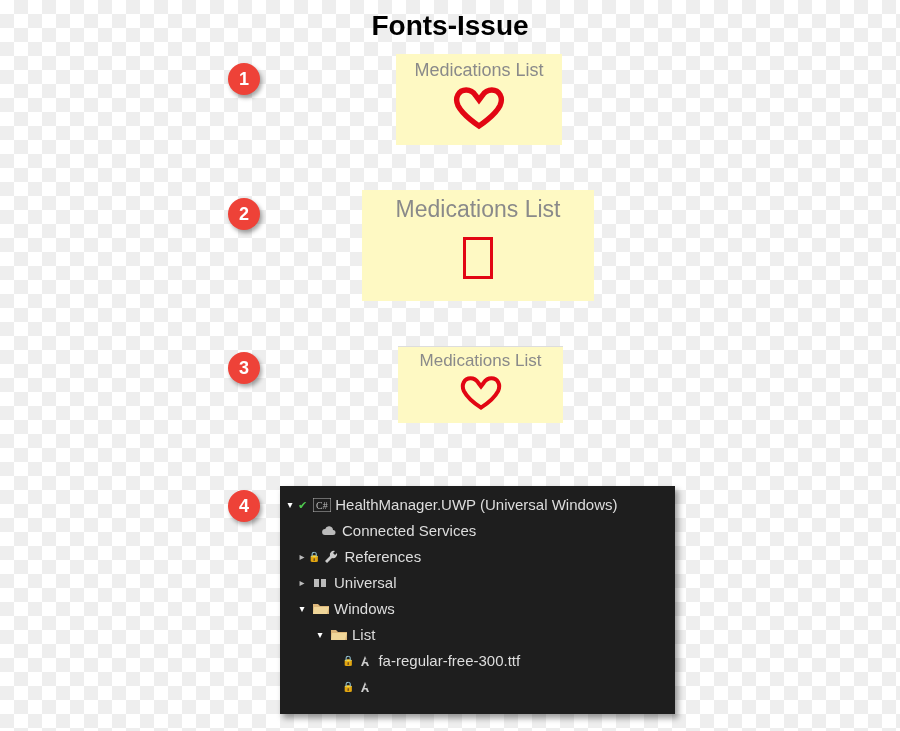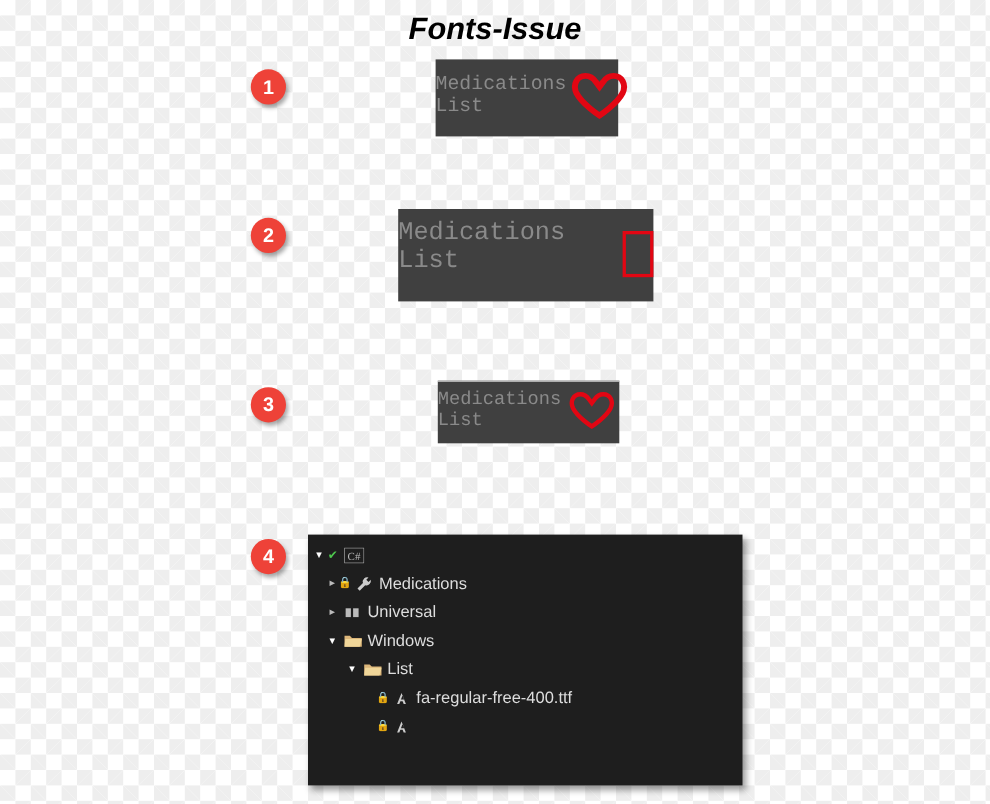--- a/index.html
+++ b/index.html
@@ -11,31 +11,31 @@
       linear-gradient(-45deg,#eee 25%,transparent 25%),
       linear-gradient(45deg,transparent 75%,#eee 75%),
       linear-gradient(-45deg,transparent 75%,#eee 75%);
     background-size:28px 28px;
     background-position:0 0,0 14px,14px -14px,-14px 0;
     background-color:#fff;
     position:relative;
   }
   .title{
     position:absolute;top:10px;left:0;width:900px;
-    text-align:center;font-weight:700;font-size:28px;color:#000;font-style:italic;
+    text-align:center;font-weight:700;font-size:28px;color:#000;
   }
   .badge{
     position:absolute;width:32px;height:32px;border-radius:50%;
     background:#ee4238;color:#fff;font-size:18px;font-weight:600;
     display:flex;align-items:center;justify-content:center;
     box-shadow:2px 3px 4px rgba(0,0,0,.35);
   }
   .card{
-    position:absolute;background:#404040;
-    display:flex;flex-direction:row;align-items:center;font-family:Liberation Mono, monospace;
+    position:absolute;background:#fef9c3;
+    display:flex;flex-direction:column;align-items:center;
   }
   .card-label{color:#8a8a8a;font-size:18px;}
   .heart svg{display:block;}
   .tofu{
     width:24px;height:36px;border:3px solid #e20613;margin-top:14px;
   }
   
   .sx{
     position:absolute;left:280px;top:486px;width:395px;height:228px;
     background:#1e1e1e;color:#ddd;font-size:15px;line-height:1.35;
@@ -86,33 +86,43 @@
 <div class="sx">
   <div class="sx-row">
     <span class="chev open">▾</span>
     <span style="color:#4ec94e;font-size:11px;margin:0 2px">✔</span>
     <span class="ic">
       <svg width="18" height="14">
           <rect x="0" y="0" width="18" height="14" fill="none" stroke="#bbb" stroke-width="1"></rect>
           <text x="3" y="11" font-size="10" fill="#bbb" font-family="Consolas">C#</text>
         </svg>
     </span>
+    <span>HealthManager.UWP (Universal Windows)</span>
   </div>
 
+  <div class="sx-row">
+    <span class="sp" style="width:32px"></span>
+    <span class="ic">
+      <svg width="16" height="12" viewBox="0 0 16 12">
+          <path fill="#bbb" d="M12 5a4 4 0 00-7.8-1A3 3 0 004 10h8a2.5 2.5 0 000-5z"></path>
+        </svg>
+    </span>
+    <span>Connected Services</span>
+  </div>
 
   <div class="sx-row">
     <span class="sp" style="width:12px"></span>
     <span class="chev">▸</span>
     <span class="lock">🔒</span>
     <span class="ic">
       <svg width="14" height="14" viewBox="0 0 14 14">
           <path fill="#ccc" d="M13 3l-2 2-2-2 2-2a4 4 0 00-5 5L1 11l2 2 5-5a4 4 0 005-5z"></path>
         </svg>
     </span>
-    <span>Medications</span>
+    <span>References</span>
   </div>
 
   <div class="sx-row">
     <span class="sp" style="width:12px"></span>
     <span class="chev">▸</span>
     <span class="ic">
       <svg width="14" height="12">
           <rect x="0" y="2" width="5" height="8" fill="#bbb"></rect>
           <rect x="7" y="2" width="5" height="8" fill="#bbb"></rect>
         </svg>
@@ -145,21 +155,21 @@
   </div>
 
   <div class="sx-row">
     <span class="sp" style="width:58px"></span>
     <span class="lock">🔒</span>
     <span class="ic">
       <svg width="14" height="14" viewBox="0 0 14 14">
           <path fill="#ccc" d="M3 12L7 2l4 10h-2l-1-2.5H6L5 12zM6.5 8h3L8 4z"></path>
         </svg>
     </span>
-    <span>fa-regular-free-400.ttf</span>
+    <span>fa-regular-free-300.ttf</span>
   </div>
 
   <div class="sx-row">
     <span class="sp" style="width:58px"></span>
     <span class="lock">🔒</span>
     <span class="ic">
       <svg width="14" height="14" viewBox="0 0 14 14">
           <path fill="#ccc" d="M3 12L7 2l4 10h-2l-1-2.5H6L5 12zM6.5 8h3L8 4z"></path>
         </svg>
     </span>

